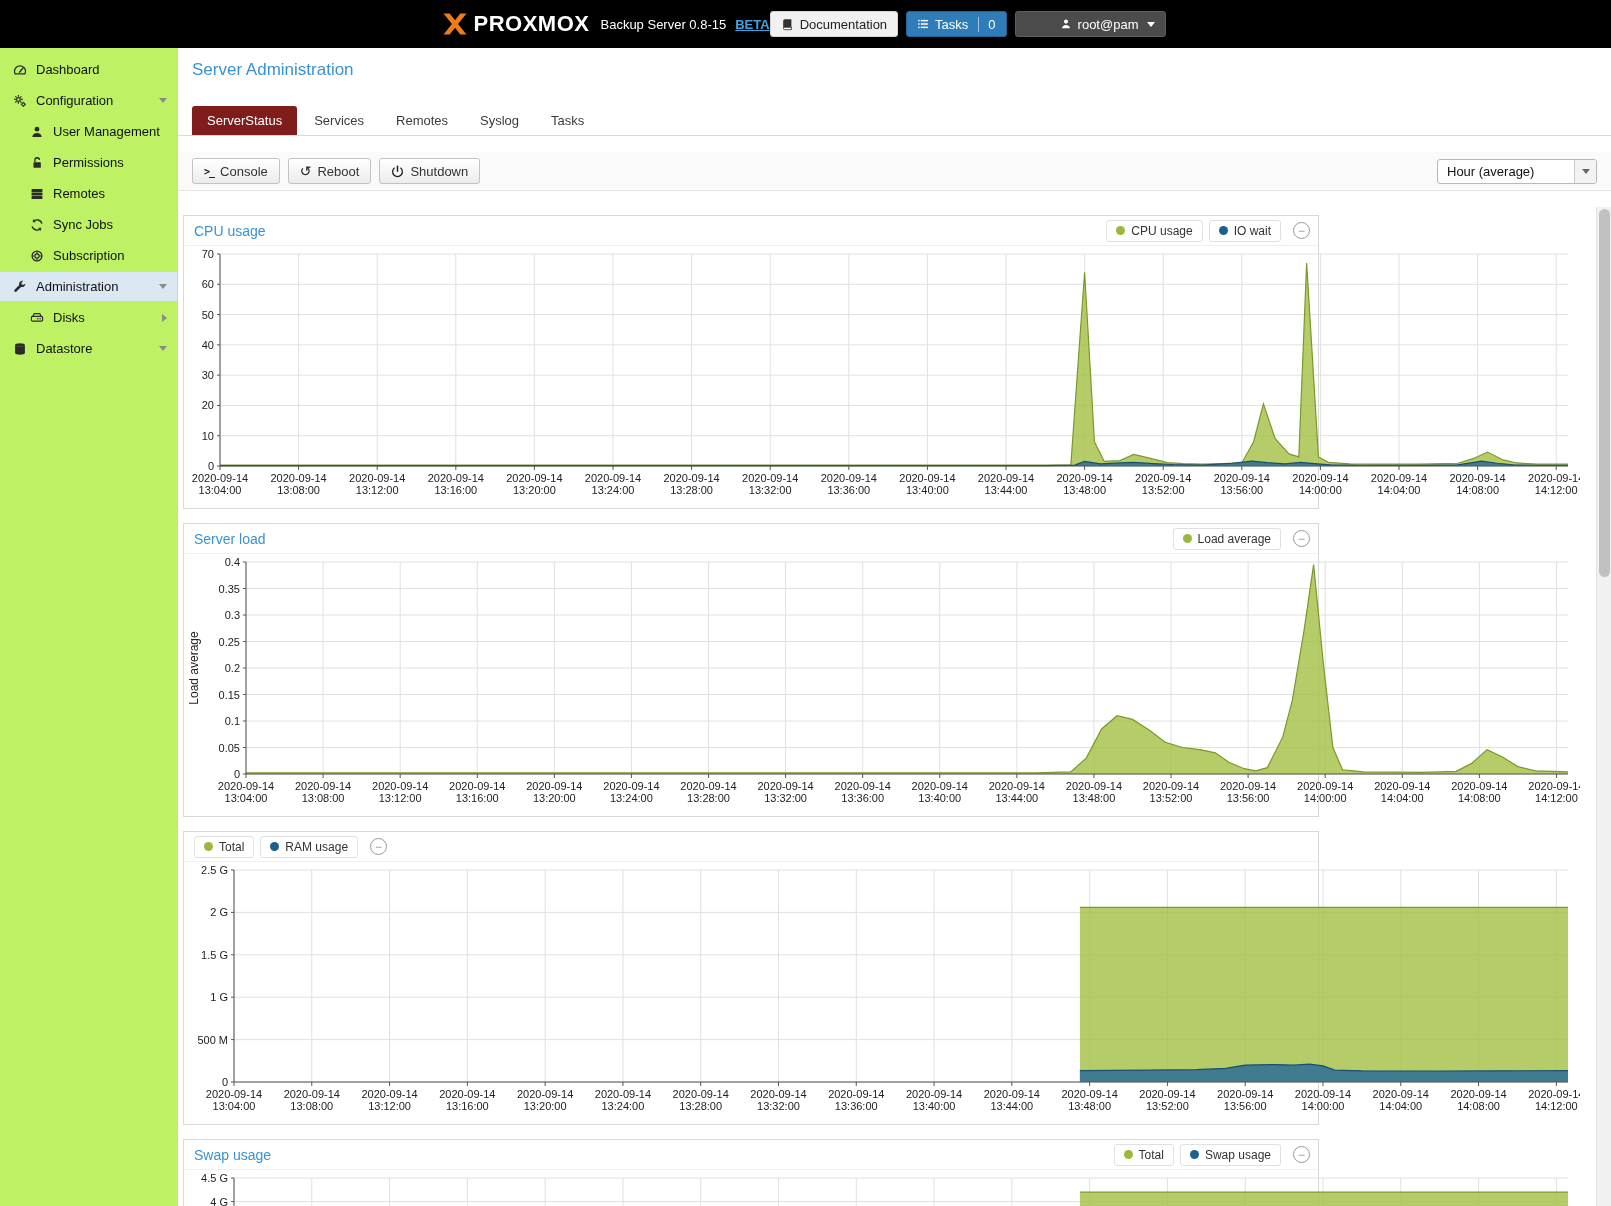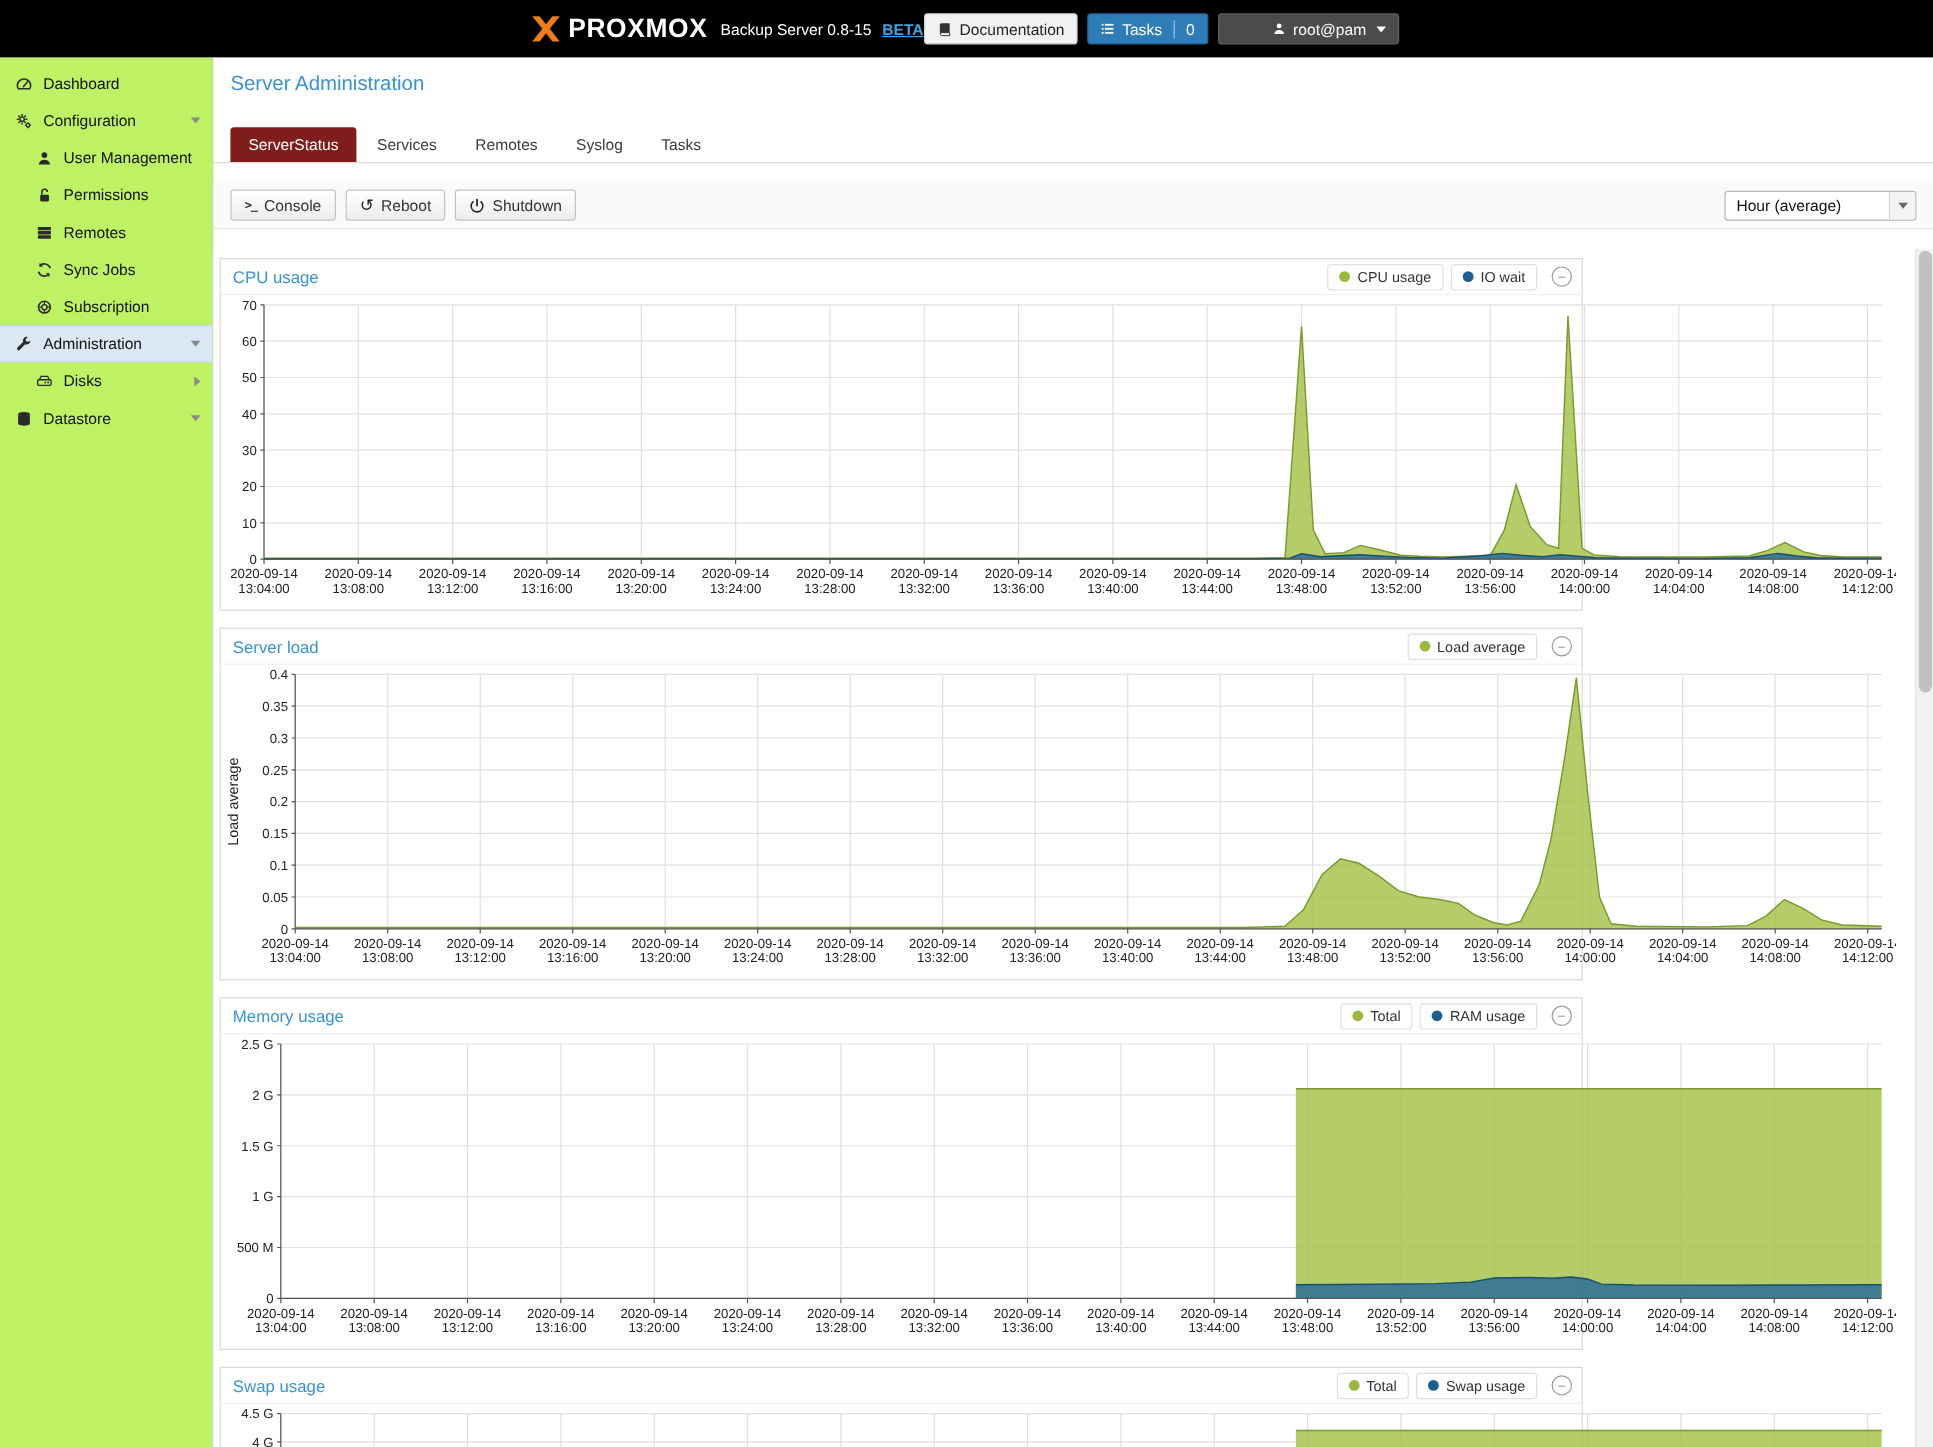--- a/index.html
+++ b/index.html
@@ -500,21 +500,20 @@
               <line class="tick" x1="1295.35" y1="220" x2="1295.35" y2="224"></line>
               <text class="xtick" x="1295.35" y="236"><tspan x="1295.35">2020-09-14</tspan><tspan x="1295.35" dy="12">14:08:00</tspan></text>
               <line class="tick" x1="1372.44" y1="220" x2="1372.44" y2="224"></line>
               <text class="xtick" x="1372.44" y="236"><tspan x="1372.44">2020-09-14</tspan><tspan x="1372.44" dy="12">14:12:00</tspan></text>
               <text class="ylab" transform="translate(14 114) rotate(-90)">Load average</text>
             </svg>
         </section>
 
         <section class="panel">
           <div class="panel-hd">
-            <span class="panel-title">Memory usage</span>
             <div class="legend">
               <span class="legend-item">
                 <span class="dot" style="background: rgb(154, 184, 62);"></span>
                 <span>Total</span>
               </span>
               <span class="legend-item">
                 <span class="dot" style="background: rgb(29, 95, 142);"></span>
                 <span>RAM usage</span>
               </span>
               <span class="collapse-btn">−</span>

